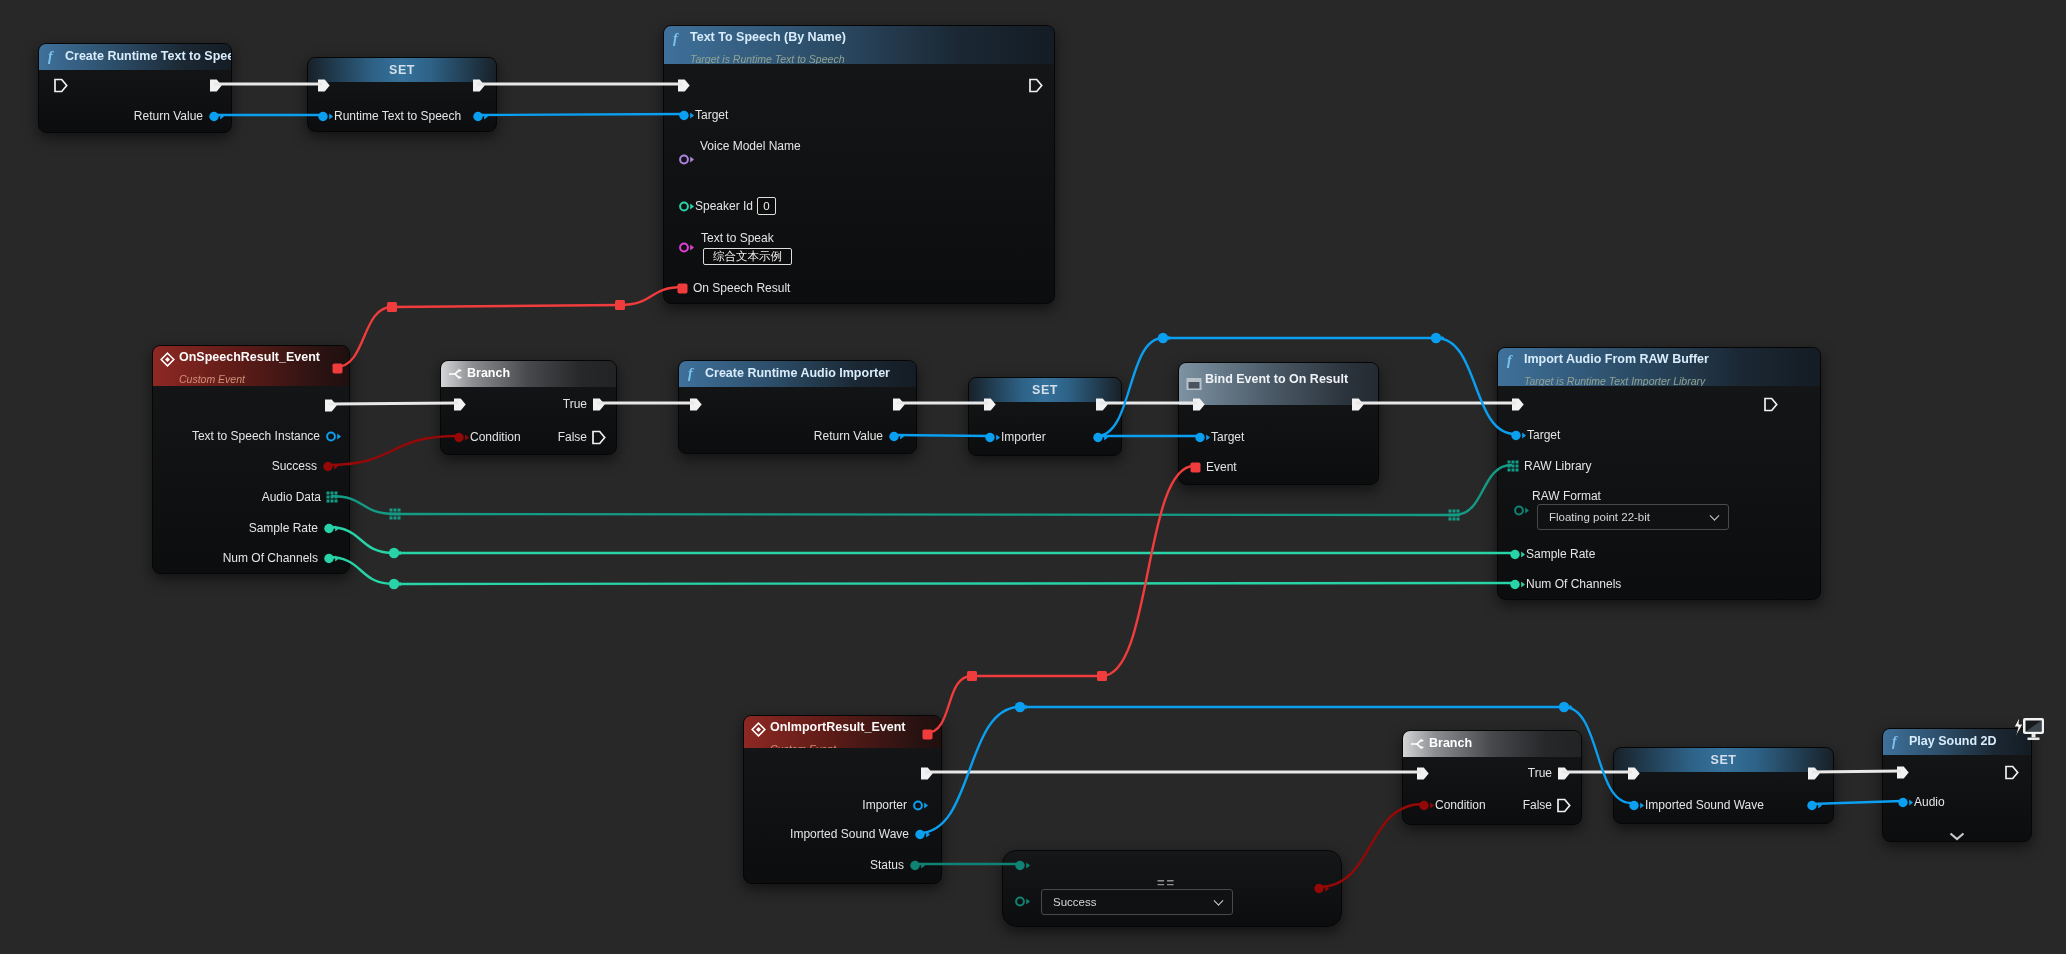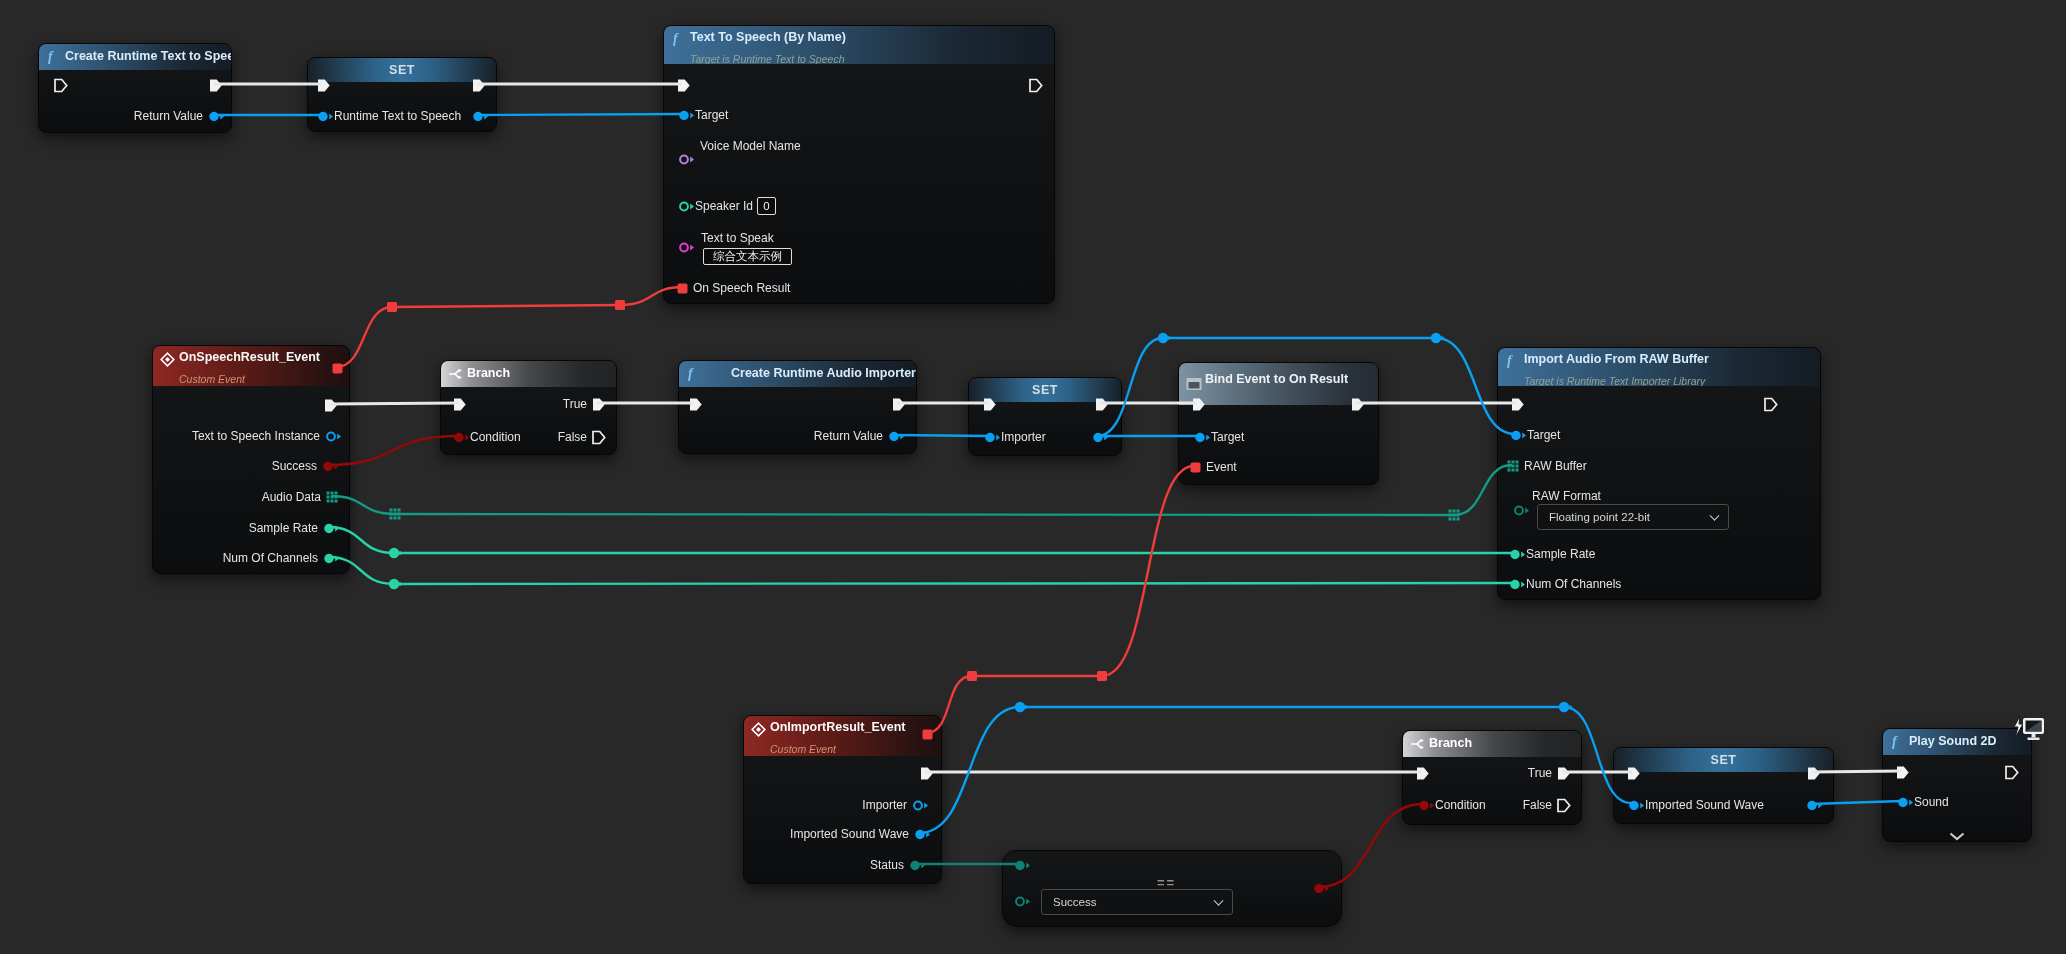--- a/index.html
+++ b/index.html
@@ -199,21 +199,21 @@
       <div class="pin-label" style="right: 29px; top: 35px;">True</div>
       <span class="pin" style="left: 149.5px; top: 68.5px;"><svg width="15" height="15" viewBox="0 0 15 15">
           <path d="M2 1.5 L8.7 1.5 L13.7 7.5 L8.7 13.5 L2 13.5 Z" fill="none" stroke="#f0f0f0" stroke-width="1.7"></path>
         </svg></span>
       <div class="pin-label" style="right: 29px; top: 68px;">False</div>
     </div>
     <div class="node" style="left: 678px; top: 360px; width: 237px; height: 92px;">
       <div class="hdr hdr-fn" style="height: 26px;">
         <div class="hdr-inner">
           <span class="ficon" style="top: 50%; transform: translateY(-50%);">f</span>
-          <span class="hdr-title t-fn" style="padding-top: 5px; text-align: right;">Create Runtime Audio Importer</span>
+          <span class="hdr-title t-fn" style="padding-top: 5px;">Create Runtime Audio Importer</span>
         </div>
       </div>
       <span class="pin" style="left: 8.5px; top: 35.5px;"><svg width="15" height="15" viewBox="0 0 15 15">
           <path d="M2 1.5 L8.7 1.5 L13.7 7.5 L8.7 13.5 L2 13.5 Z" fill="#f2f2f2"></path>
         </svg></span>
       <span class="pin" style="left: 211.5px; top: 35.5px;"><svg width="15" height="15" viewBox="0 0 15 15">
           <path d="M2 1.5 L8.7 1.5 L13.7 7.5 L8.7 13.5 L2 13.5 Z" fill="#f2f2f2"></path>
         </svg></span>
       <span class="pin" style="left: 209px; top: 68.5px;"><svg width="17" height="13" viewBox="0 0 17 13">
           <circle cx="6" cy="6.5" r="4.7" fill="#0a9ff0"></circle>
@@ -292,21 +292,21 @@
           <rect x="0.5" y="0.5" width="3" height="3" fill="#139b85"></rect>
           <rect x="0.5" y="4.5" width="3" height="3" fill="#139b85"></rect>
           <rect x="0.5" y="8.5" width="3" height="3" fill="#139b85"></rect>
           <rect x="4.5" y="0.5" width="3" height="3" fill="#139b85"></rect>
           <rect x="4.5" y="4.5" width="3" height="3" fill="#139b85"></rect>
           <rect x="4.5" y="8.5" width="3" height="3" fill="#139b85"></rect>
           <rect x="8.5" y="0.5" width="3" height="3" fill="#139b85"></rect>
           <rect x="8.5" y="4.5" width="3" height="3" fill="#139b85"></rect>
           <rect x="8.5" y="8.5" width="3" height="3" fill="#139b85"></rect>
         </svg></span>
-      <div class="pin-label" style="left: 26px; top: 110px;">RAW Buffer</div>
+      <div class="pin-label" style="left: 26px; top: 110px;">RAW Library</div>
       <span class="pin" style="left: 15px; top: 155.5px;"><svg width="17" height="13" viewBox="0 0 17 13">
           <circle cx="6" cy="6.5" r="3.9" fill="none" stroke="#0e8374" stroke-width="2"></circle>
           <path d="M12.2 3.6 L16 6.5 L12.2 9.4 Z" fill="#0e8374"></path>
         </svg></span>
       <div class="pin-label" style="left: 34px; top: 140px;">RAW Format</div>
       <div class="dropdown" style="left: 39px; top: 156px; width: 192px; height: 26px;">
         <span>Floating point 22-bit</span>
         <span class="dd-chev"></span>
       </div>
       <span class="pin" style="left: 11px; top: 199.5px;"><svg width="17" height="13" viewBox="0 0 17 13">
@@ -314,21 +314,21 @@
           <path d="M12.2 3.6 L16 6.5 L12.2 9.4 Z" fill="#27d3a7"></path>
         </svg></span>
       <div class="pin-label" style="left: 28px; top: 198px;">Sample Rate</div>
       <span class="pin" style="left: 11px; top: 229.5px;"><svg width="17" height="13" viewBox="0 0 17 13">
           <circle cx="6" cy="6.5" r="4.7" fill="#27d3a7"></circle>
           <path d="M12.2 3.6 L16 6.5 L12.2 9.4 Z" fill="#27d3a7"></path>
         </svg></span>
       <div class="pin-label" style="left: 28px; top: 228px;">Num Of Channels</div>
     </div>
     <div class="node" style="left: 743px; top: 715px; width: 197px; height: 167px;">
-      <div class="hdr hdr-event" style="height: 40px;">
+      <div class="hdr hdr-event" style="height: 32px;">
         <div class="hdr-inner">
           <svg class="nicon" width="15" height="15" viewBox="0 0 15 15" style="top: 6px;">
             <path d="M7.5 1.2 L13.8 7.5 L7.5 13.8 L1.2 7.5 Z" fill="none" stroke="#ffffff" stroke-width="1.6"></path>
             <path d="M7.5 5 L10 7.5 L7.5 10 L5 7.5 Z" fill="#ffffff"></path>
           </svg>
           <span class="hdr-title t-event" style="padding-top: 4px;">OnImportResult_Event</span>
           <span class="hdr-sub s-event">Custom Event</span>
         </div>
       </div>
       <span class="pin" style="left: 177.5px; top: 12.5px;"><svg width="11" height="11" viewBox="0 0 11 11">
@@ -432,21 +432,21 @@
       <span class="pin" style="left: 11.5px; top: 35.5px;"><svg width="15" height="15" viewBox="0 0 15 15">
           <path d="M2 1.5 L8.7 1.5 L13.7 7.5 L8.7 13.5 L2 13.5 Z" fill="#f2f2f2"></path>
         </svg></span>
       <span class="pin" style="left: 120.5px; top: 35.5px;"><svg width="15" height="15" viewBox="0 0 15 15">
           <path d="M2 1.5 L8.7 1.5 L13.7 7.5 L8.7 13.5 L2 13.5 Z" fill="none" stroke="#f0f0f0" stroke-width="1.7"></path>
         </svg></span>
       <span class="pin" style="left: 14px; top: 66.5px;"><svg width="17" height="13" viewBox="0 0 17 13">
           <circle cx="6" cy="6.5" r="4.7" fill="#0a9ff0"></circle>
           <path d="M12.2 3.6 L16 6.5 L12.2 9.4 Z" fill="#0a9ff0"></path>
         </svg></span>
-      <div class="pin-label" style="left: 31px; top: 65px;">Sound</div>
+      <div class="pin-label" style="left: 31px; top: 65px;">Audio</div>
       <span class="cchev" style="left: 66px; top: 98px;"><svg width="16" height="9" viewBox="0 0 16 9">
           <path d="M1.5 1.5 L8 7 L14.5 1.5" fill="none" stroke="#c9c9c9" stroke-width="2.2"></path>
         </svg></span>
       <span class="corner-icon" style="left: 128px; top: -13px;"><svg width="34" height="27" viewBox="0 0 34 27">
           <path d="M9 0 L3 11 L7 11 L4 22 L12 8 L8 8 Z" fill="#efefef" stroke="#1a1a1a" stroke-width="1"></path>
           <rect x="12" y="2" width="21" height="16" rx="2" fill="#f2f2f2"></rect>
           <rect x="14.5" y="4.5" width="16" height="11" fill="#15191d"></rect>
           <path d="M14.5 15.5 L30.5 4.5 L30.5 15.5 Z" fill="#3c444c"></path>
           <rect x="20.5" y="18" width="4" height="3.5" fill="#e8e8e8"></rect>
           <rect x="16.5" y="21.5" width="12" height="2.5" fill="#e8e8e8"></rect>

